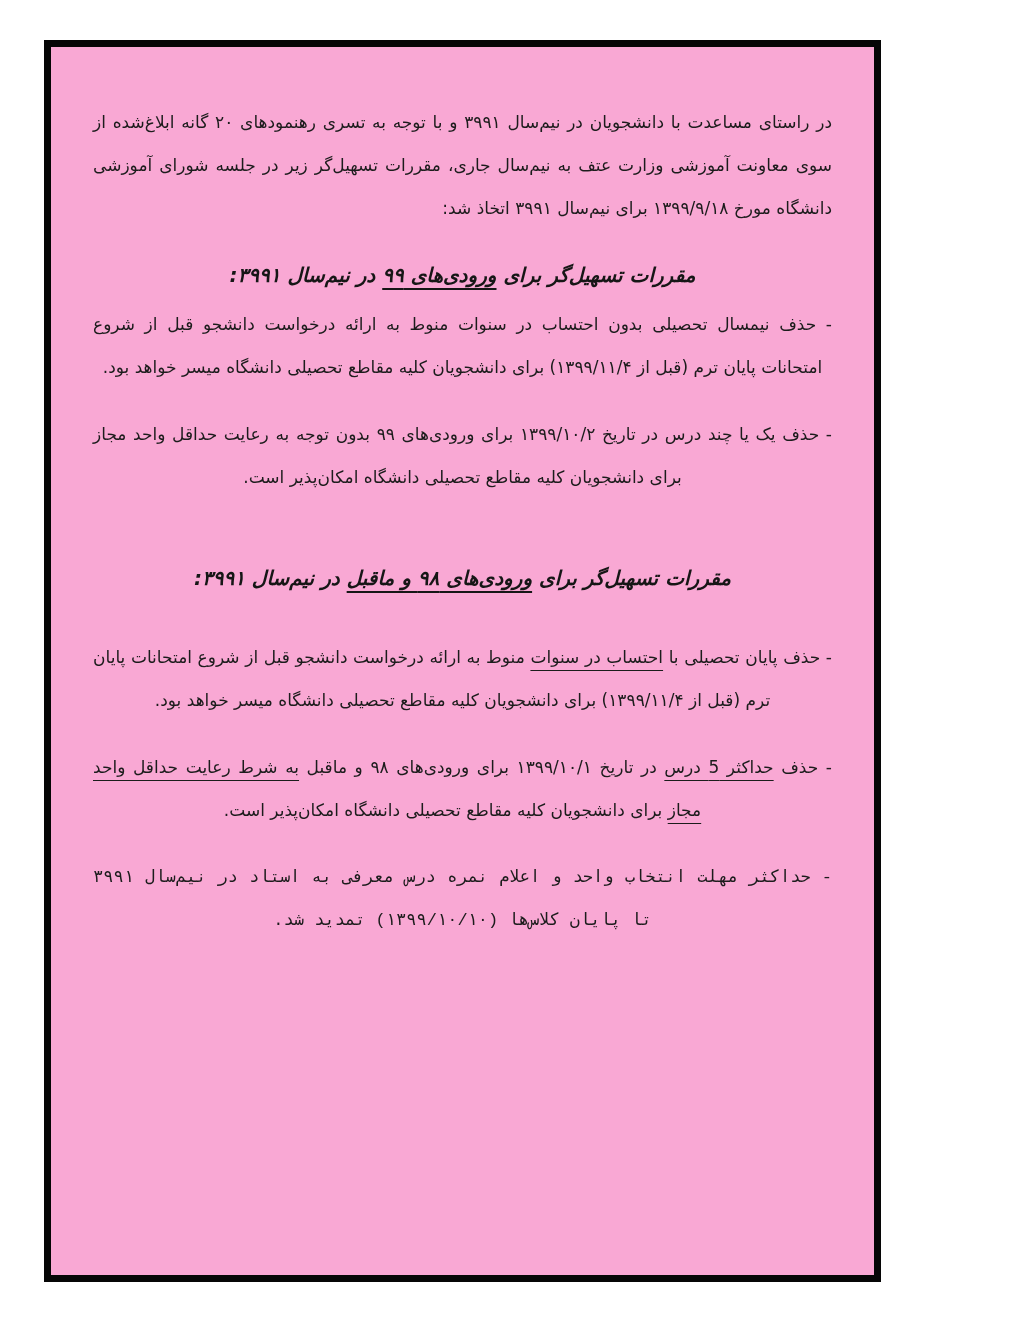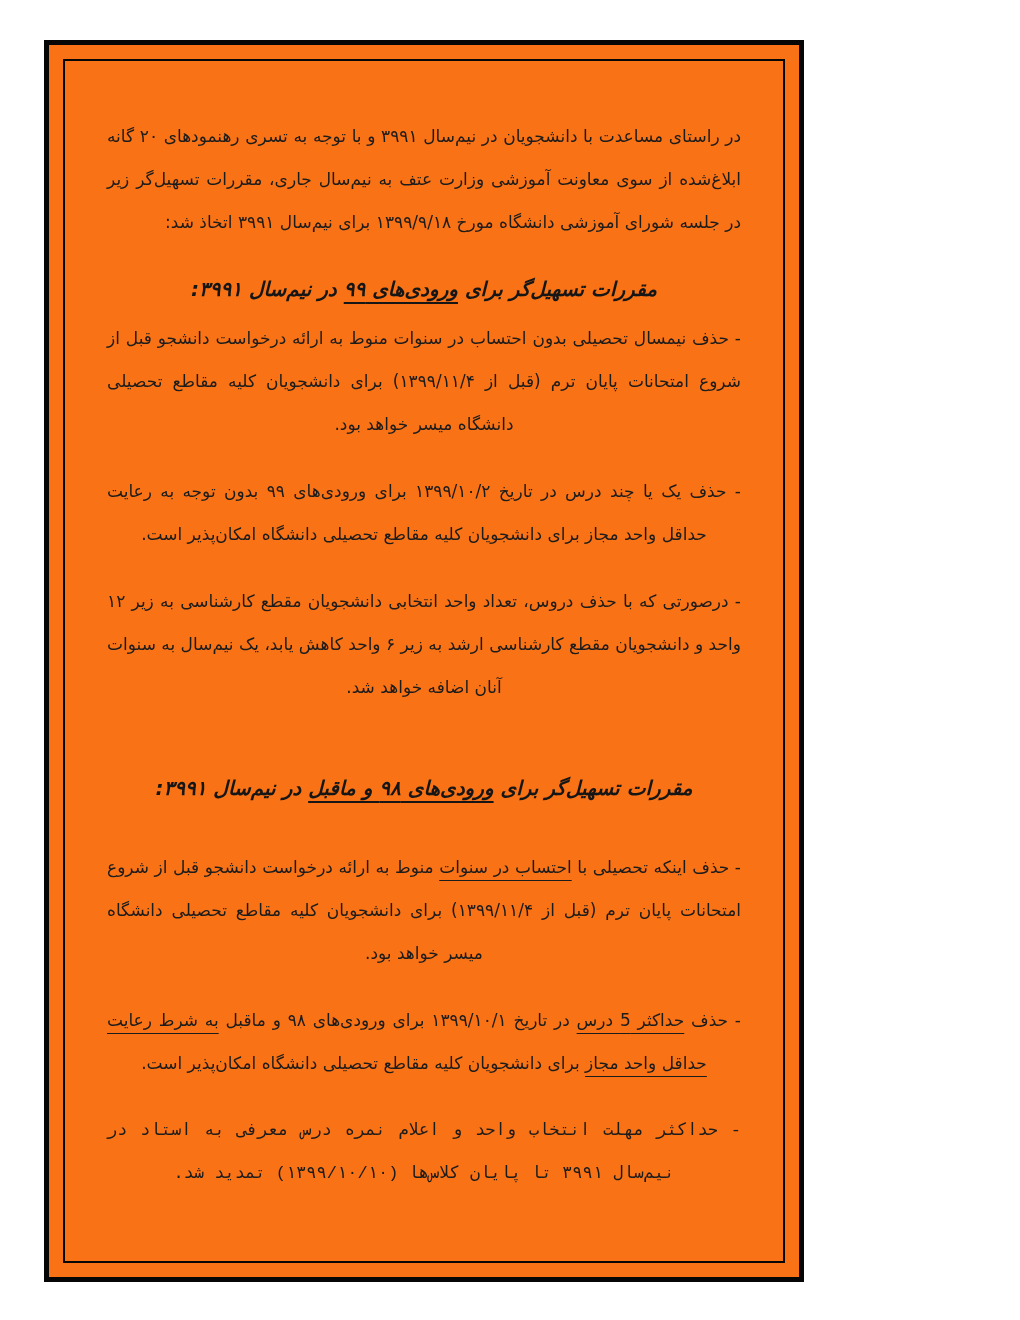--- a/index.html
+++ b/index.html
@@ -10,26 +10,26 @@
     width: 1020px;
     height: 1320px;
     background: #ffffff;
     position: relative;
     font-family: "DejaVu Sans", sans-serif;
   }
   .frame-outer {
     position: absolute;
     left: 44px;
     top: 40px;
-    width: 760px;
+    width: 837px;
     height: 1242px;
     box-sizing: border-box;
     border: 5px solid #060606;
-    padding: 14px;
-    background: #f97316;
+    padding: 0;
+    background: #f9a8d4;
   }
   .frame-inner {
     width: 100%;
     height: 100%;
     box-sizing: border-box;
     border: 2px solid #060606;
     padding: 54px 42px 0 42px;
     overflow: hidden;
     direction: rtl;
     color: #1c1c1c;
@@ -89,30 +89,27 @@
     </h2>
 
     <p class="bullet">
       <span>- حذف نیمسال تحصیلی بدون احتساب در سنوات منوط به ارائه درخواست دانشجو قبل از شروع امتحانات پایان ترم (قبل از ۱۳۹۹/۱۱/۴) برای دانشجویان کلیه مقاطع تحصیلی دانشگاه میسر خواهد بود.</span>
     </p>
 
     <p class="bullet">
       <span>- حذف یک یا چند درس در تاریخ ۱۳۹۹/۱۰/۲ برای ورودی‌های ۹۹ بدون توجه به رعایت حداقل واحد مجاز برای دانشجویان کلیه مقاطع تحصیلی دانشگاه امکان‌پذیر است.</span>
     </p>
 
-    <p class="bullet">
-      <span>- درصورتی که با حذف دروس، تعداد واحد انتخابی دانشجویان مقطع کارشناسی به زیر ۱۲ واحد و دانشجویان مقطع کارشناسی ارشد به زیر ۶ واحد کاهش یابد، یک نیم‌سال به سنوات آنان اضافه خواهد شد.</span>
-    </p>
 
     <h2 class="section-heading second">
       <span>مقررات تسهیل‌گر برای </span><span class="u">ورودی‌های ۹۸ و ماقبل</span><span> در نیم‌سال ۳۹۹۱:</span>
     </h2>
 
     <p class="bullet">
-      <span>- حذف اینکه تحصیلی با </span><span class="u">احتساب در سنوات</span><span> منوط به ارائه درخواست دانشجو قبل از شروع امتحانات پایان ترم (قبل از ۱۳۹۹/۱۱/۴) برای دانشجویان کلیه مقاطع تحصیلی دانشگاه میسر خواهد بود.</span>
+      <span>- حذف پایان تحصیلی با </span><span class="u">احتساب در سنوات</span><span> منوط به ارائه درخواست دانشجو قبل از شروع امتحانات پایان ترم (قبل از ۱۳۹۹/۱۱/۴) برای دانشجویان کلیه مقاطع تحصیلی دانشگاه میسر خواهد بود.</span>
     </p>
 
     <p class="bullet">
       <span>- حذف </span><span class="u">حداکثر 5 درس</span><span> در تاریخ ۱۳۹۹/۱۰/۱ برای ورودی‌های ۹۸ و ماقبل </span><span class="u">به شرط رعایت حداقل واحد مجاز</span><span> برای دانشجویان کلیه مقاطع تحصیلی دانشگاه امکان‌پذیر است.</span>
     </p>
 
 
     <p class="bullet last">
       <span>- حداکثر مهلت انتخاب واحد و اعلام نمره درس معرفی به استاد در نیم‌سال ۳۹۹۱ تا پایان کلاس‌ها (۱۳۹۹/۱۰/۱۰) تمدید شد.</span>
     </p>

